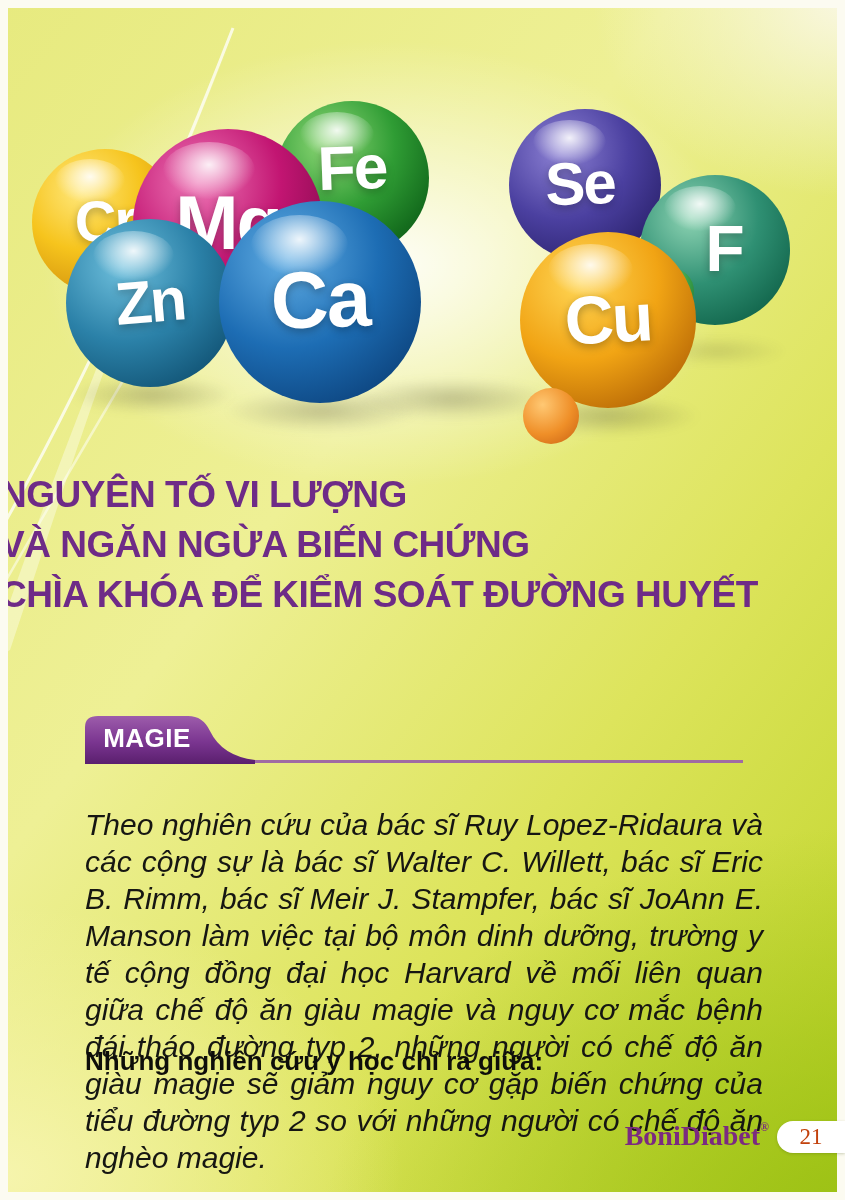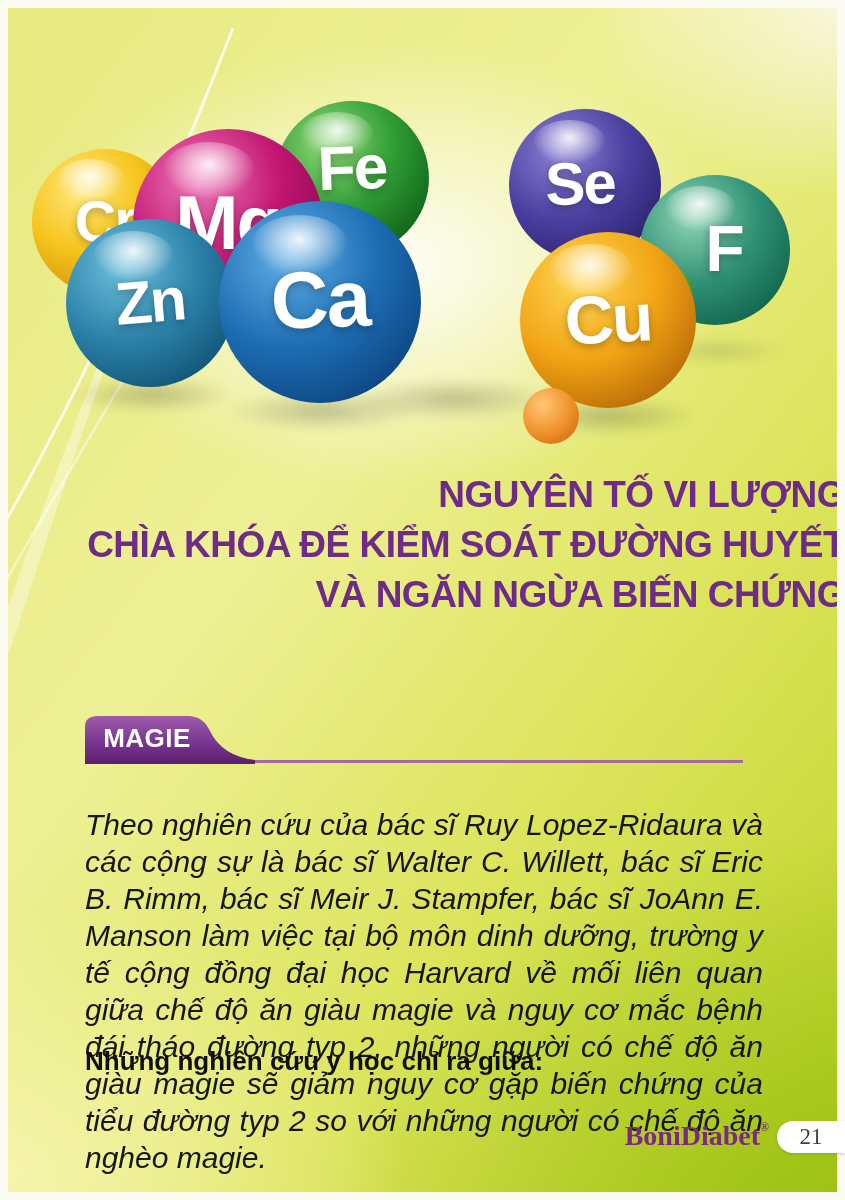--- a/index.html
+++ b/index.html
@@ -77,22 +77,22 @@
     background:radial-gradient(ellipse at center, rgba(75,75,45,0.30), rgba(75,75,45,0) 70%); }
   .sh-1 { left:70px;  top:376px; width:165px; height:38px; }
   .sh-2 { left:224px; top:390px; width:196px; height:42px; }
   .sh-3 { left:352px; top:378px; width:202px; height:42px; }
   .sh-4 { left:518px; top:396px; width:182px; height:40px; }
   .sh-5 { left:648px; top:336px; width:140px; height:30px; opacity:0.6; }
 
   
   .title {
     position:absolute; left:0; top:470px; width:845px; z-index:10;
-    text-align:right; color:#6e2b87; font-weight:700;
-    font-size:37px; line-height:50px; letter-spacing:-0.5px;padding-left:30px;
+    text-align:left; color:#6e2b87; font-weight:700;
+    font-size:37px; line-height:50px; letter-spacing:-0.5px;
   }
 
   
   .tab-wrap { position:absolute; left:85px; top:714px; width:662px; height:52px; z-index:10; }
   .tab-label {
     position:absolute; left:8px; top:9px; width:108px; text-align:center;
     color:#fff; font-weight:700; font-size:26px; letter-spacing:0.5px; z-index:11;
   }
 
   
@@ -112,21 +112,21 @@
     font-family:"Liberation Serif", serif; font-weight:700;
     font-size:28px; color:#7b2a80;
   }
   .brand sup { font-size:12px; vertical-align:14px; }
   .page-pill {
     position:absolute; right:0; top:1121px; width:68px; height:32px; z-index:61;
     background:#ffffff; border-radius:17px 0 0 17px;
     display:flex; align-items:center; justify-content:center;
     box-shadow:0 1px 3px rgba(60,80,10,0.25);
   }
-  .page-pill .num { font-family:"Liberation Serif", serif; font-size:23px; color:#404040; }
+  .page-pill .num { font-family:"Liberation Serif", serif; font-size:23px; color:#c2410c; }
 </style>
 </head>
 <body>
 
 <div class="page">
 
   <svg class="leaf-svg" width="300" height="680" viewBox="0 0 300 680" aria-hidden="true">
     <path d="M10,650 C70,470 125,295 235,30 C135,270 60,450 -10,660 Z" fill="rgba(252,252,235,0.45)"></path>
     <path d="M-20,565 C60,432 142,262 233,28" stroke="rgba(255,255,255,0.75)" stroke-width="3" fill="none"></path>
     <path d="M-30,642 C40,522 92,432 152,332" stroke="rgba(255,255,255,0.5)" stroke-width="2.5" fill="none"></path>
@@ -160,22 +160,22 @@
   <div class="ball ball-ca">
     <span class="sym">Ca</span>
   </div>
   <div class="ball ball-cu">
     <span class="sym">Cu</span>
   </div>
   <div class="blob blob-orange"></div>
 
   <div class="title">
     <div>NGUYÊN TỐ VI LƯỢNG</div>
+    <div>VÀ NGĂN NGỪA BIẾN CHỨNG</div>
     <div>CHÌA KHÓA ĐỂ KIỂM SOÁT ĐƯỜNG HUYẾT</div>
-    <div>VÀ NGĂN NGỪA BIẾN CHỨNG</div>
   </div>
 
   <div class="tab-wrap">
     <svg width="662" height="52" viewBox="0 0 662 52" aria-hidden="true">
       <defs>
         <linearGradient id="tabGrad" x1="0" y1="0" x2="0" y2="1">
           <stop offset="0" stop-color="#9d5cab"></stop>
           <stop offset="0.55" stop-color="#7a3590"></stop>
           <stop offset="1" stop-color="#5a1f6e"></stop>
         </linearGradient>

